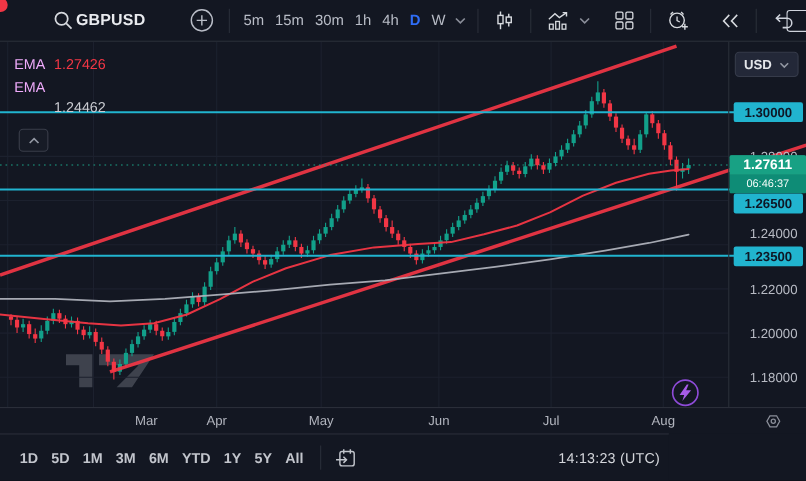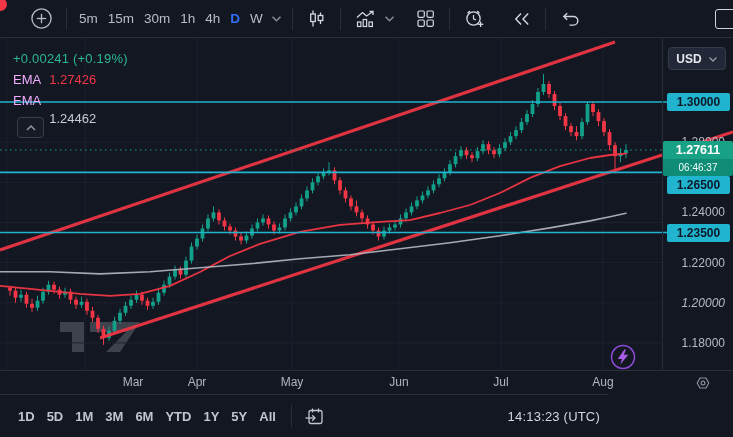--- a/index.html
+++ b/index.html
@@ -53,20 +53,29 @@
   #flash-btn{position:absolute;left:609px;top:343px;width:28px;height:28px;cursor:pointer;z-index:22;}
   #tr-square{position:absolute;right:-8px;top:9px;width:26px;height:20px;border:1.5px solid #cfd3dc;border-radius:3px;}
 </style>
 </head>
 <body>
 
 <div id="app">
 
   <div id="toolbar">
     <div id="corner-dot"></div>
+    <div class="tb-btn" style="margin-left:42px">
+      <span>
+        <svg width="19" height="19" viewBox="0 0 19 19">
+            <circle cx="8" cy="8" r="5.6" fill="none" stroke="#d6d9de" stroke-width="1.6"></circle>
+            <line x1="12.2" y1="12.2" x2="17" y2="17" stroke="#d6d9de" stroke-width="1.6"></line>
+          </svg>
+      </span>
+      <span id="symbol-name">GBPUSD</span>
+    </div>
     <div class="tb-btn" style="margin-left:24px">
       <span>
         <svg width="23" height="23" viewBox="0 0 23 23">
             <circle cx="11.5" cy="11.5" r="9.6" fill="none" stroke="#b8bcc6" stroke-width="1.3"></circle>
             <line x1="11.5" y1="6.8" x2="11.5" y2="16.2" stroke="#b8bcc6" stroke-width="1.3"></line>
             <line x1="6.8" y1="11.5" x2="16.2" y2="11.5" stroke="#b8bcc6" stroke-width="1.3"></line>
           </svg>
       </span>
     </div>
     <div class="tb-sep"></div>
@@ -389,21 +398,20 @@
       <line x1="0" y1="232.5" x2="668" y2="232.5" stroke="#21b4cf" stroke-width="1.7"></line>
       <line x1="0" y1="150.0" x2="662" y2="150.0" stroke="#1da186" stroke-width="1.1" stroke-dasharray="1.5,3.5"></line>
     </svg>
 
   <svg id="watermark" width="86" height="46" viewBox="0 0 86 46">
     <path d="M3,9 H27 V39 H15 V19 H3 Z" fill="#7a7f8a" opacity="0.42"></path>
     <path d="M33,9 H83 L63,39 H49 L69,19 H33 Z" fill="#7a7f8a" opacity="0.42"></path>
   </svg>
 
   <div id="legend">
-    <div class="row" id="change-row">+0.00241 (+0.19%)</div>
     <div class="row">
       <span class="ema-label">EMA</span>
       <span class="ema-val-red">1.27426</span>
     </div>
     <div class="row">
       <span class="ema-label">EMA</span>
       <span class="ema-val-gray">1.24462</span>
     </div>
   </div>
   <div id="collapse-btn">
@@ -423,21 +431,21 @@
     <div id="usd-btn">
       <span>USD</span>
       <svg width="10" height="8" viewBox="0 0 10 8">
           <polyline points="1.5,2.5 5,6 8.5,2.5" fill="none" stroke="#9398a3" stroke-width="1.4"></polyline>
         </svg>
     </div>
     <div id="axis-labels">
         <div class="axis-label" style="top: 96.1765px;">1.28000</div>
         <div class="axis-label" style="top: 166px;">1.24000</div>
         <div class="axis-label" style="top: 216.612px;">1.22000</div>
-        <div class="axis-label" style="top: 256.757px; font-style: italic;">1.20000</div>
+        <div class="axis-label" style="top: 256.757px;">1.20000</div>
         <div class="axis-label" style="top: 296.902px;">1.18000</div>
       </div>
     <div id="current-badge" style="top: 102.985px;">
       <div id="current-price">1.27611</div>
       <div id="countdown">06:46:37</div>
     </div>
   <div class="level-badge" style="top: 55.0314px;">1.30000</div>
       <div class="level-badge" style="top: 137.985px;">1.26500</div>
       <div class="level-badge" style="top: 185.503px;">1.23500</div>
     </div>

